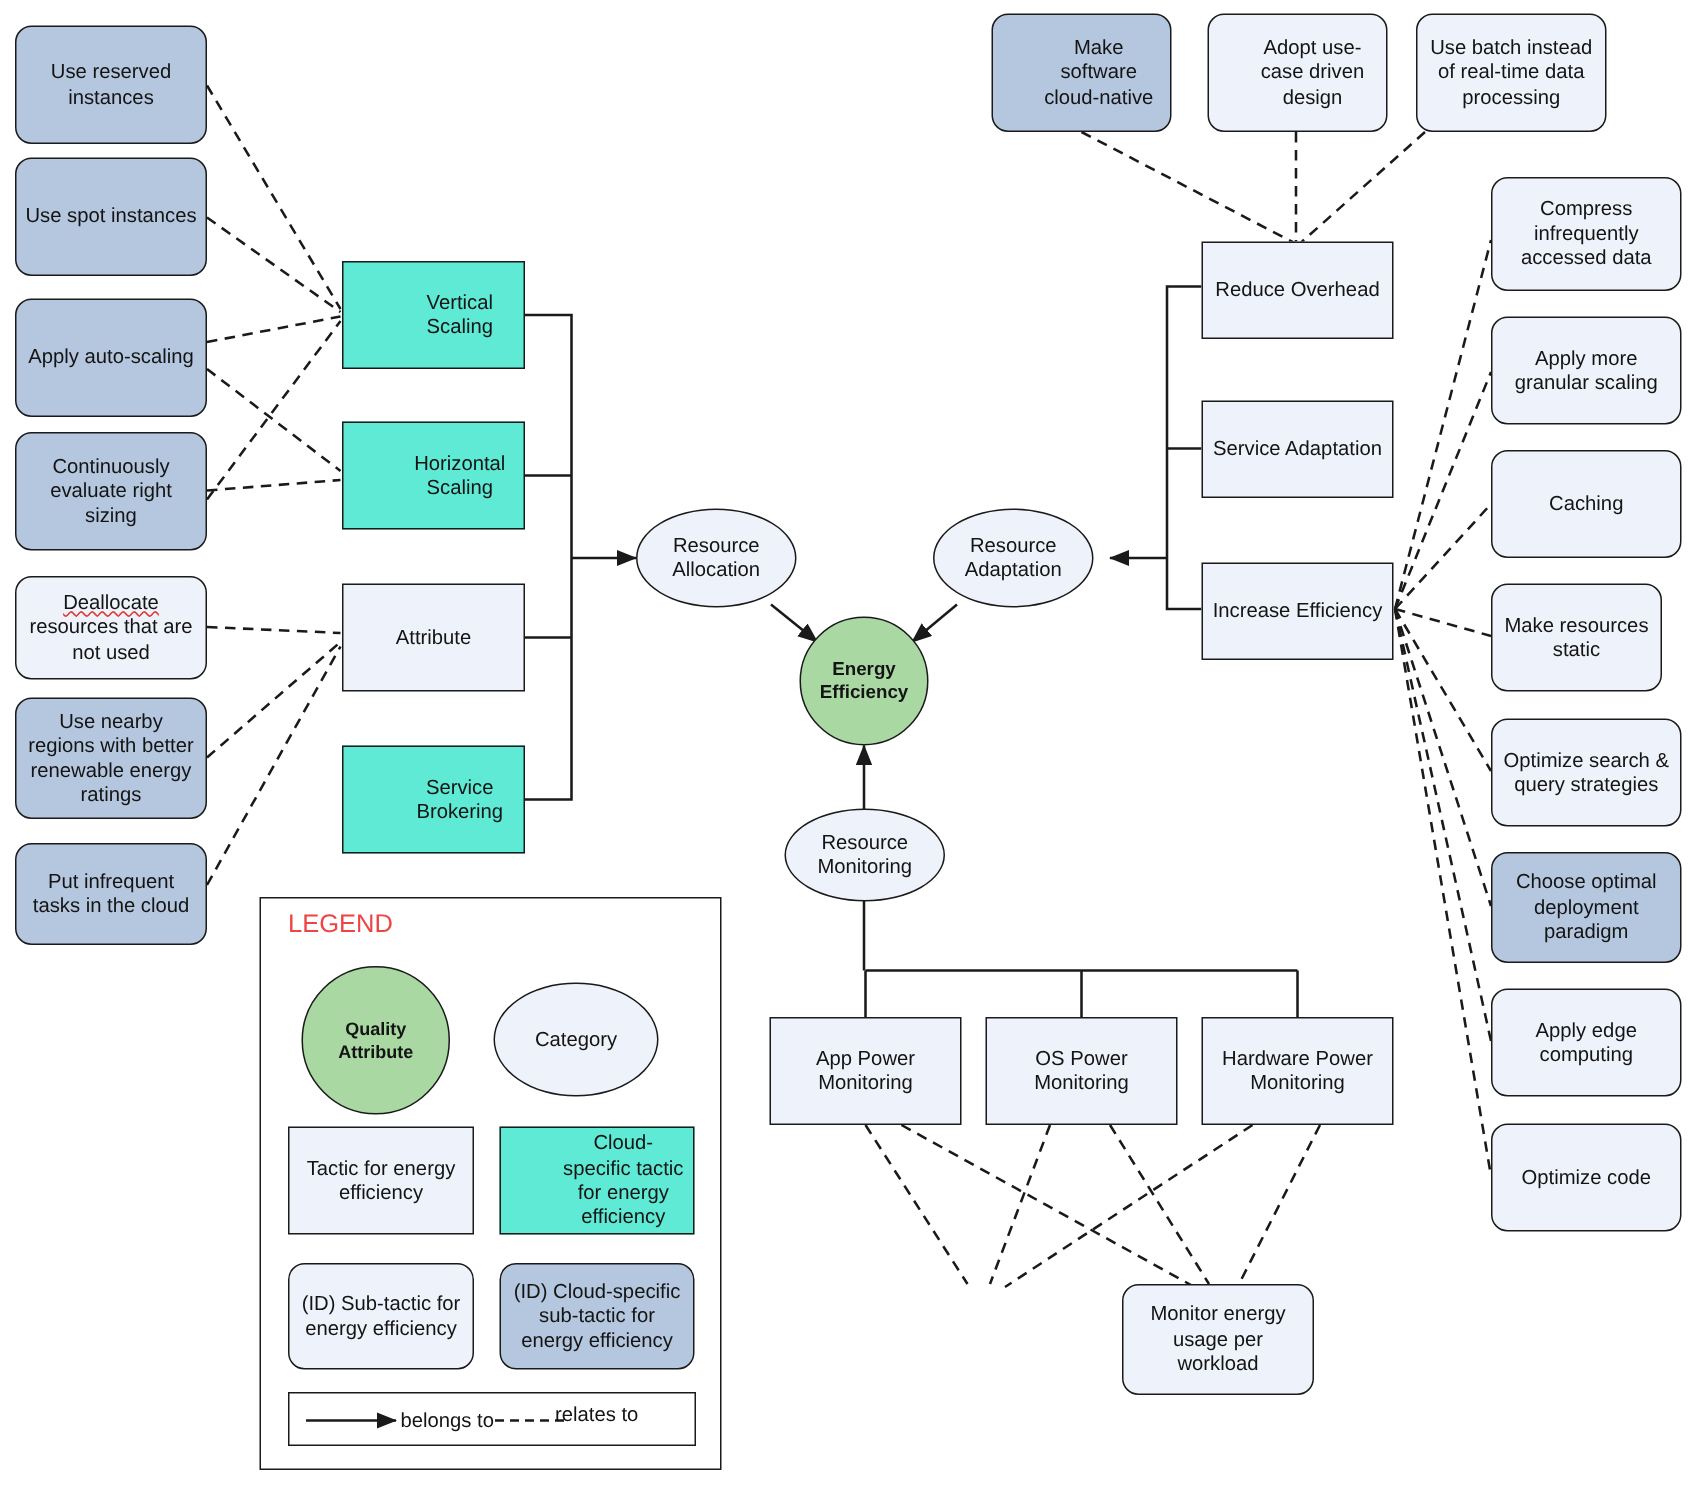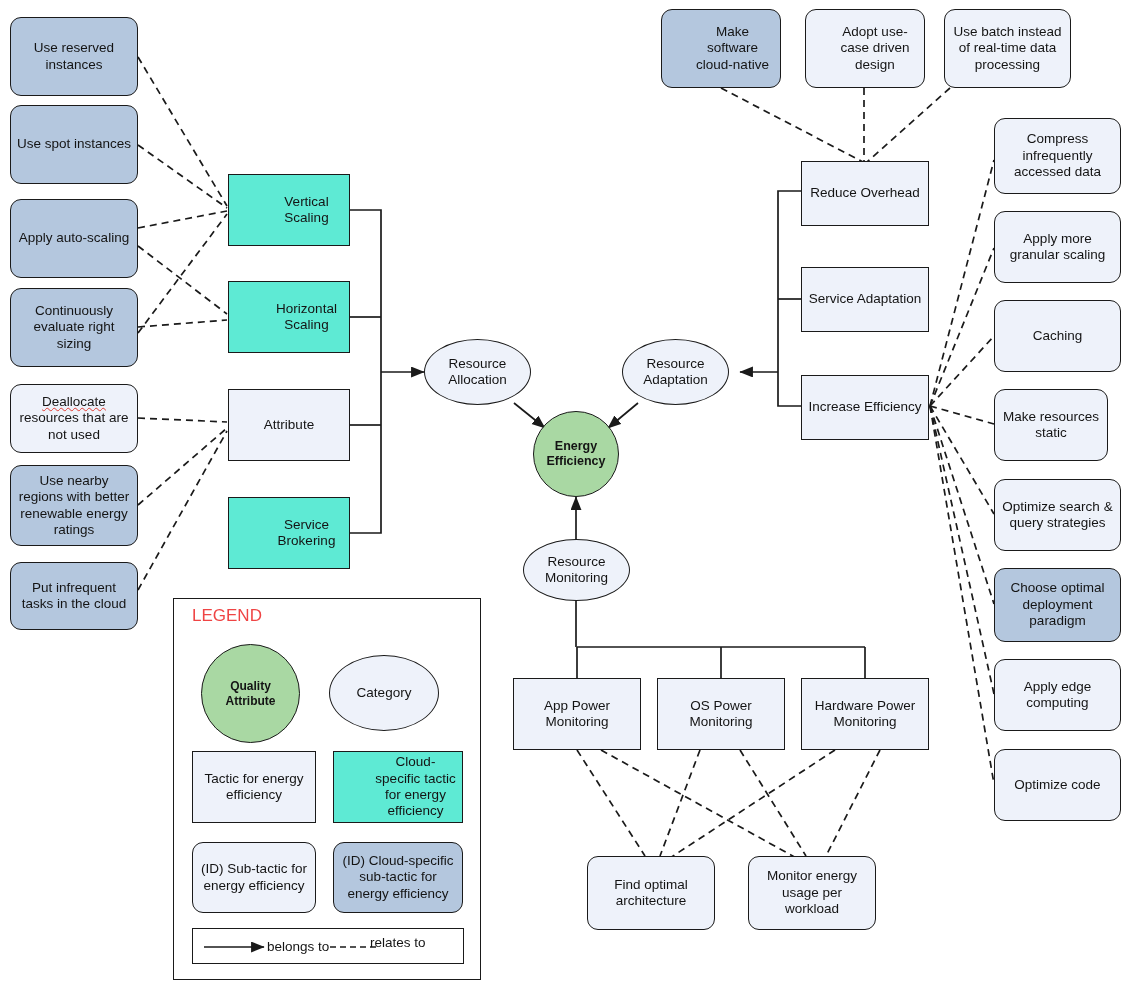--- a/index.html
+++ b/index.html
@@ -262,23 +262,20 @@
   <div class="node cat-rect" style="left:513px; top:678px; width:128px; height:72px;">
     <span><span>App Power</span><br><span>Monitoring</span></span>
   </div>
   <div class="node cat-rect" style="left:657px; top:678px; width:128px; height:72px;">
     <span><span>OS Power</span><br><span>Monitoring</span></span>
   </div>
   <div class="node cat-rect" style="left:801px; top:678px; width:128px; height:72px;">
     <span><span>Hardware Power</span><br><span>Monitoring</span></span>
   </div>
 
-  <div class="node tactic" style="left:587px; top:856px; width:128px; height:74px;">
-    <span>Find optimal architecture</span>
-  </div>
   <div class="node tactic" style="left:748px; top:856px; width:128px; height:74px;">
     <span>Monitor energy usage per workload</span>
   </div>
 
   <div id="legend">
     <div id="legend-title">LEGEND</div>
 
     <div class="node circle-qa legend-node" style="left:27px; top:45px; width:99px; height:99px; font-size:12px;">
       <span><span>Quality</span><br><span>Attribute</span></span>
     </div>

